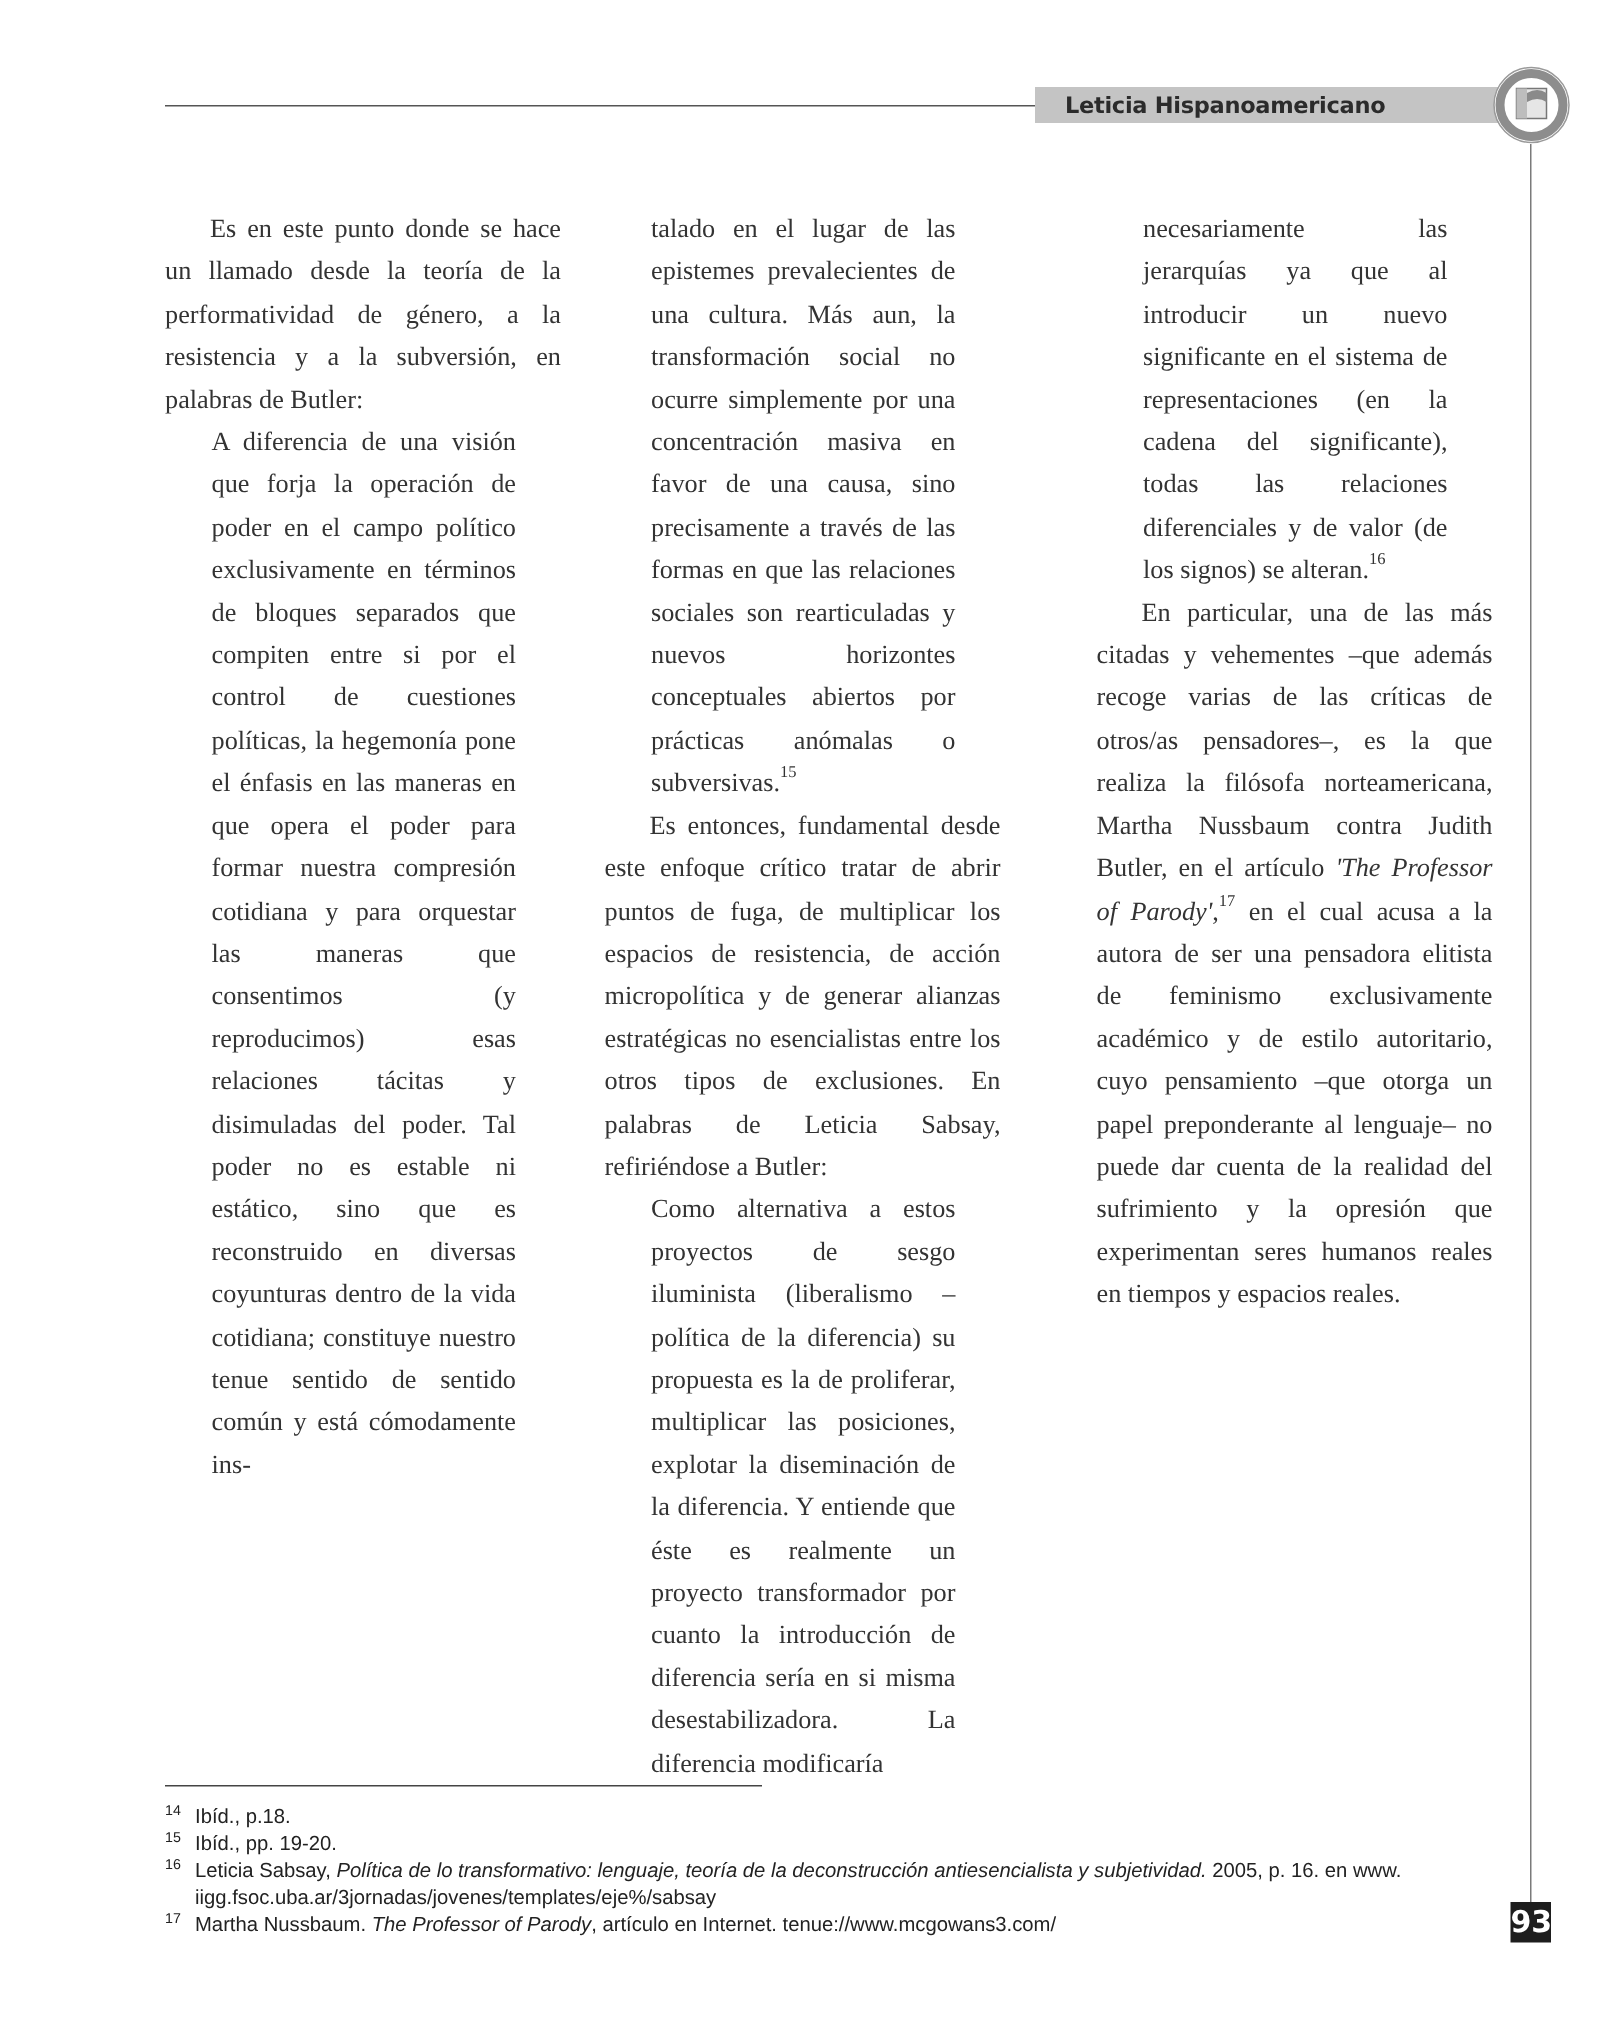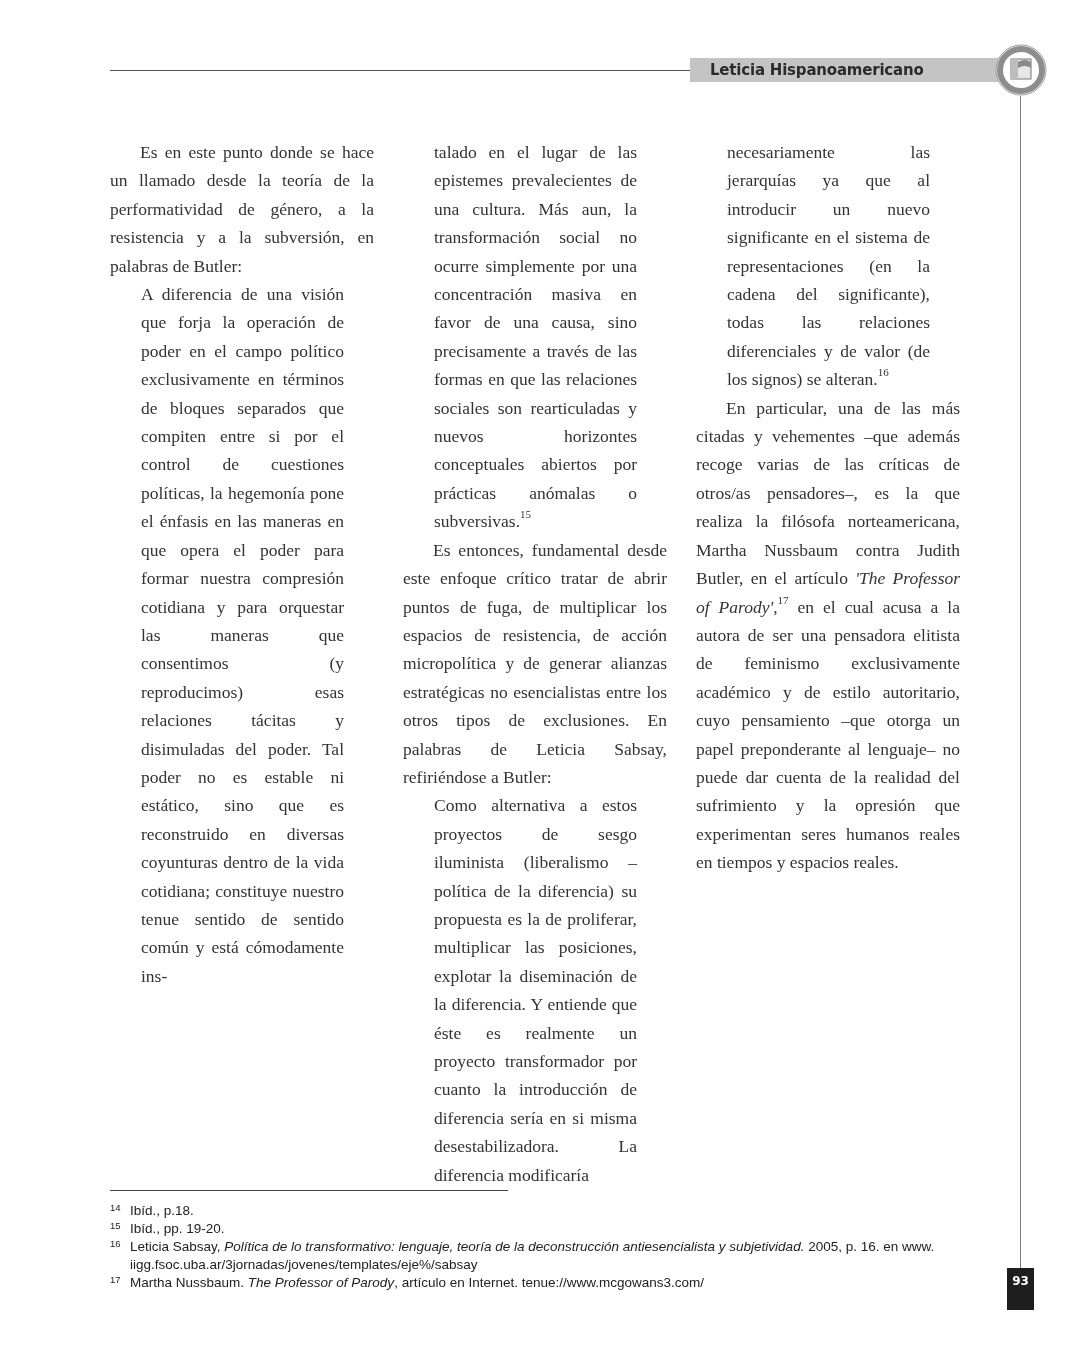--- a/index.html
+++ b/index.html
@@ -2,30 +2,30 @@
 <html><head>
 <meta charset="utf-8">
 <style>
   html, body { margin: 0; padding: 0; background: #ffffff; }
   body { width: 1080px; height: 1356px; position: relative; overflow: hidden; color: #2a2a2a; }
   .header-line { position: absolute; left: 110px; top: 70px; width: 582px; height: 1px; background: #555; }
   .header-band { position: absolute; left: 690px; top: 58px; width: 310px; height: 24px; background: #c4c4c4; }
   .header-title { position: absolute; left: 710px; top: 59px; font-family: "DejaVu Sans", sans-serif; font-weight: bold; font-size: 15px; color: #2b2b2b; letter-spacing: -0.2px; line-height: 22px; }
   .logo { position: absolute; left: 995px; top: 44px; width: 52px; height: 52px; }
   .vline { position: absolute; left: 1020px; top: 96px; width: 1px; height: 1172px; background: #7a7a7a; }
-  .page-num { position: absolute; left: 1007px; top: 1268px; width: 27px; height: 42px; background: #1e1e1e; color: #fff; font-family: "DejaVu Sans", sans-serif; font-weight: bold; font-size: 12px; text-align: center; line-height: 27px; }
+  .page-num { position: absolute; left: 1007px; top: 1268px; width: 27px; height: 27px; background: #1e1e1e; color: #fff; font-family: "DejaVu Sans", sans-serif; font-weight: bold; font-size: 20px; text-align: center; line-height: 27px; }
 
   .col { position: absolute; top: 138px; font-family: "Liberation Serif", serif; font-size: 17.5px; line-height: 28.4px; color: #333; }
   .col p { margin: 0; text-align: justify; text-align-last: left; }
   .col .ind { text-indent: 30px; }
   .col .quote { padding-left: 31px; padding-right: 30px; }
   .col sup { font-size: 11px; line-height: 0; position: relative; top: -2px; }
   .col1 { left: 110px; width: 264px; }
   .col2 { left: 403px; width: 264px; }
-  .col3 { left: 696px; width: 264px; }
+  .col3 { left: 731px; width: 264px; }
   .heading { font-family: "Liberation Sans", sans-serif !important; font-size: 18.5px; line-height: 28.4px; color: #222; margin: 24px 0 0 0 !important; text-align: left !important; }
 
   .foot-line { position: absolute; left: 110px; top: 1190px; width: 398px; height: 1px; background: #444; }
   .footnotes { position: absolute; left: 110px; top: 1202px; width: 860px; font-family: "Liberation Sans", sans-serif; font-size: 13.5px; line-height: 18px; color: #222; }
   .fn { position: relative; padding-left: 20px; }
   .fn .num { position: absolute; left: 0; top: -3px; font-size: 9.5px; }
   .fn i { font-style: italic; }
 </style>
 </head>
 <body>

